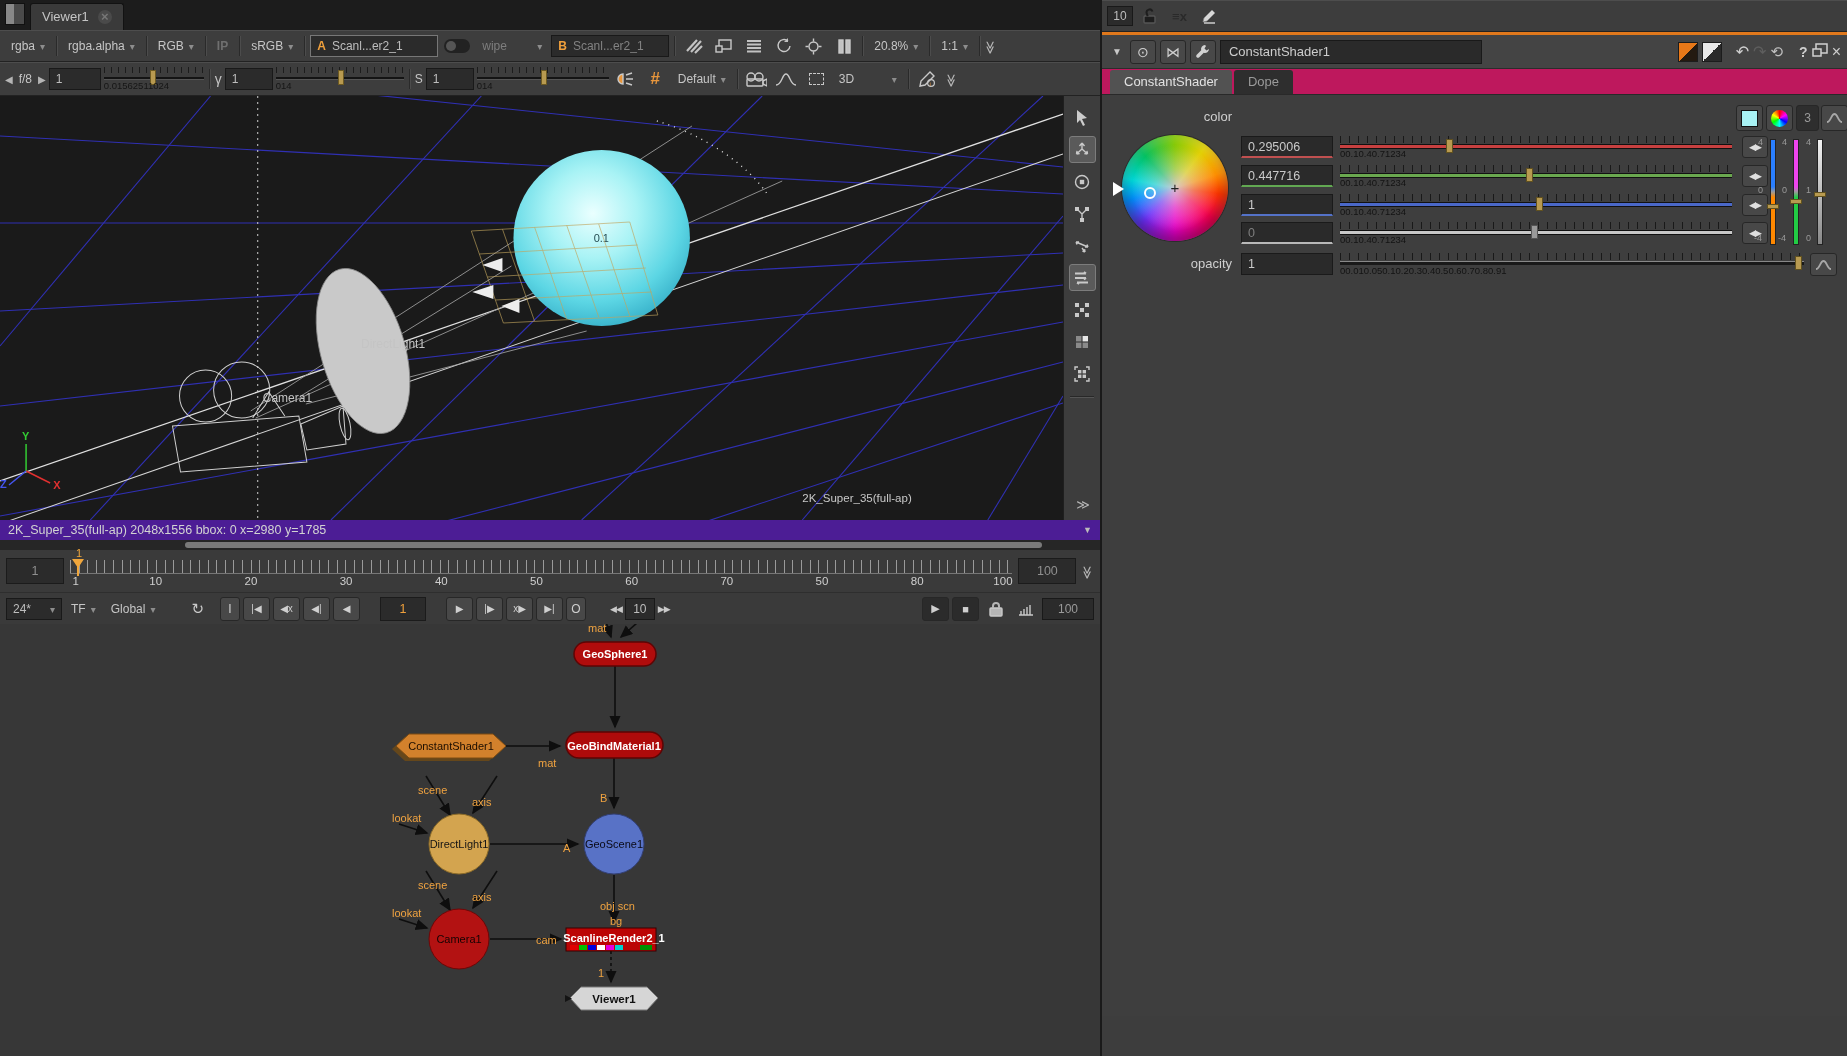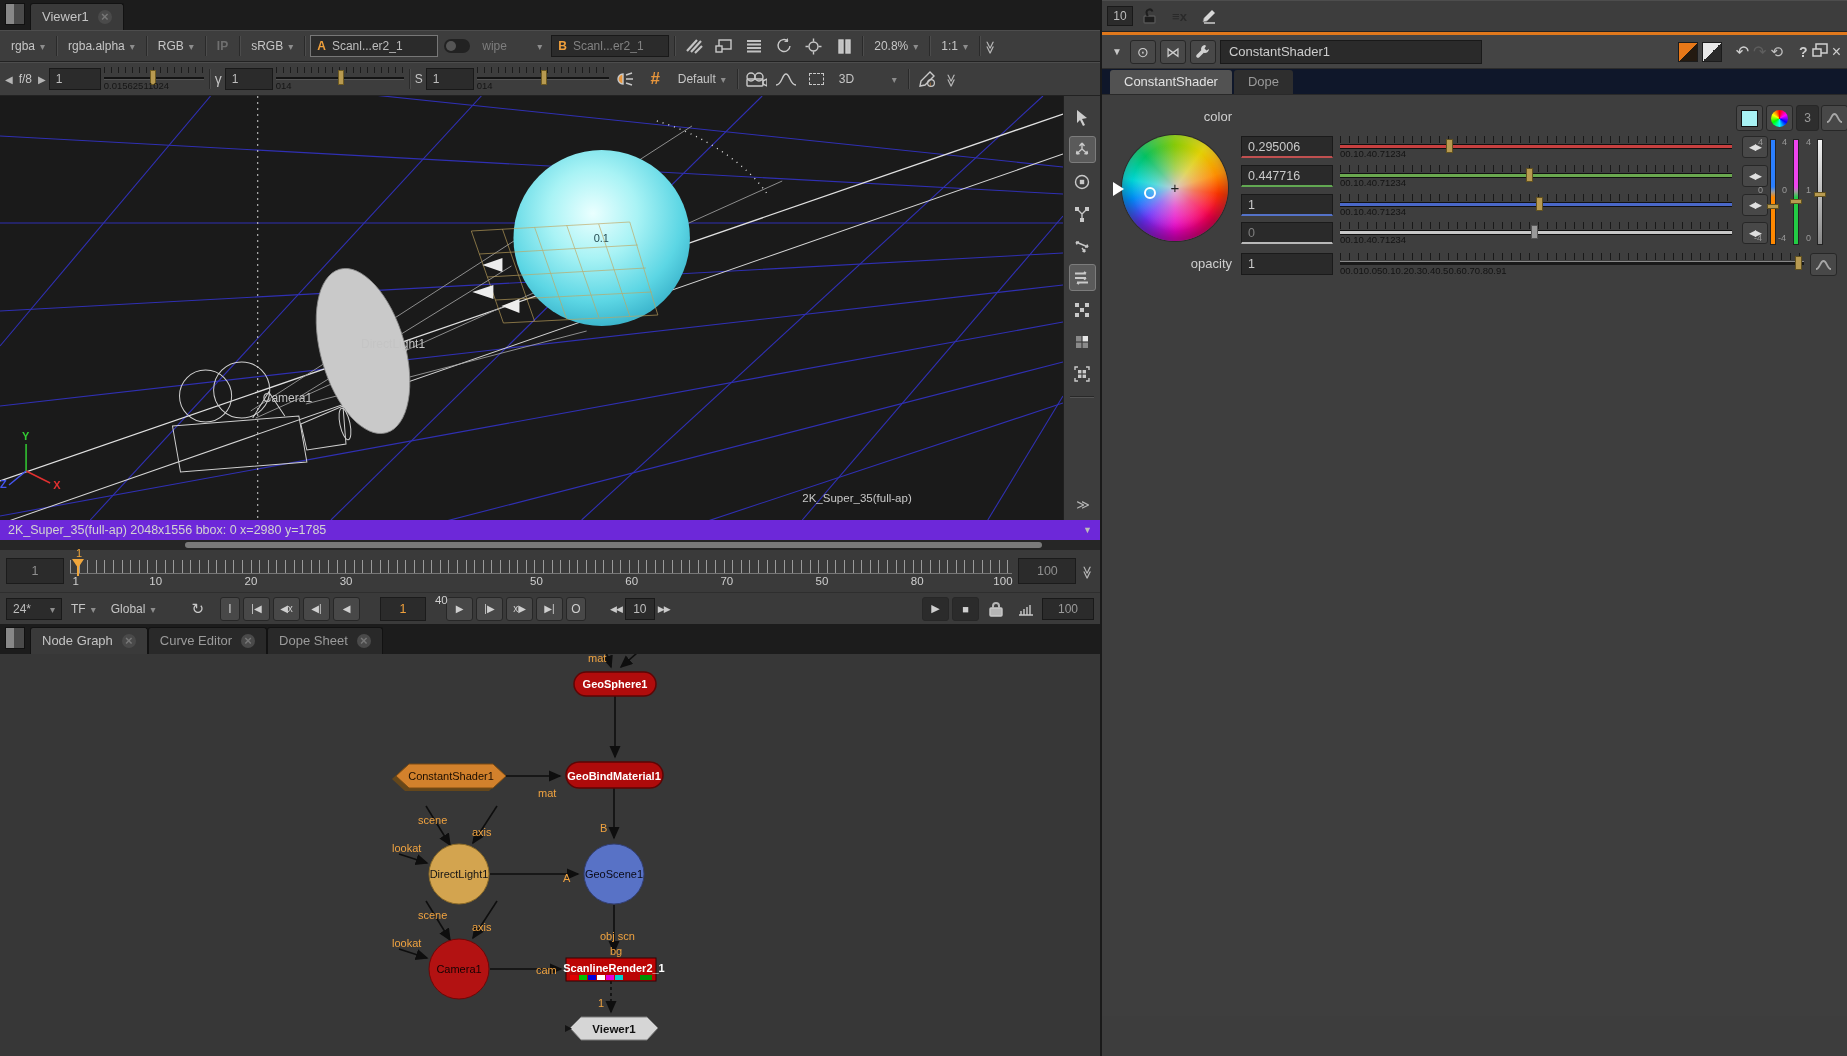--- a/index.html
+++ b/index.html
@@ -30,21 +30,21 @@
 
   
   #viewer-panel { left:0; top:0; width:1100px; height:624px; background:#3a3a3a; }
   .vp-row { display:flex; height:424px; }
   #viewport-wrap { flex:1; background:#1a1a1a; position:relative; overflow:hidden; }
   #toolstrip { width:37px; background:#3d3d3d; border-left:1px solid #1f1f1f; display:flex;
     flex-direction:column; align-items:center; padding-top:8px; gap:5px; }
   .ts-btn { width:27px; height:27px; display:flex; align-items:center; justify-content:center; border-radius:3px; }
   .ts-btn.active { background:#5a5a5a; border:1px solid #7c7c7c; }
   .ts-btn svg { stroke:#c9c9c9; fill:none; stroke-width:1.4; }
-  #vstatus { height:20px; background:#6d28d9; color:#d2d2d2; display:flex; align-items:center;
+  #vstatus { height:20px; background:#4c1d95; color:#d2d2d2; display:flex; align-items:center;
     padding-left:8px; font-size:12.5px; }
   #hscroll { height:10px; background:#262626; position:relative; }
   #hthumb { position:absolute; left:185px; right:58px; top:2px; bottom:2px; background:#7a7a7a; border-radius:4px; }
   #timeline { height:42px; display:flex; align-items:center; padding:0 6px; gap:6px; background:#3a3a3a; }
   .tl-box { width:58px; height:26px; background:#2b2b2b; border:1px solid #1b1b1b; color:#8f8f8f;
     display:flex; align-items:center; justify-content:center; font-size:12.5px; }
   #ruler { flex:1; position:relative; height:40px; }
   #ruler-ticks { position:absolute; left:0; right:0; top:9px; height:13px;
     background:repeating-linear-gradient(90deg,#9a9a9a 0 1px,transparent 1px 8.6px); }
   #ruler-base { position:absolute; left:0; right:0; top:22px; height:1px; background:#777; }
@@ -78,21 +78,21 @@
   
   #right-panel { left:1100px; top:0; width:747px; height:1056px; background:#3d3d3d; border-left:2px solid #1a1a1a; }
   #ptoolbar { height:32px; }
   #node-panel { border-top:3px solid #e0781c; background:#3e3e3e; }
   #np-header { height:34px; background:#444; display:flex; align-items:center; gap:4px; padding:0 6px;
     border-bottom:1px solid #2c2c2c; }
   .np-ic { width:26px; height:24px; font-size:14px; }
   #np-name { width:262px; height:24px; background:#2a2a2a; border:1px solid #191919; color:#cdcdcd;
     display:flex; align-items:center; padding:0 8px; font-size:13px; }
   .swatch { width:20px; height:20px; border:1px solid #1c1c1c; }
-  #np-tabs { height:26px; background:#0f172a; display:flex; align-items:flex-end; padding-left:8px; gap:2px;
+  #np-tabs { height:26px; background:#be185d; display:flex; align-items:flex-end; padding-left:8px; gap:2px;
     border-bottom:1px solid #292929; }
   .np-tab { padding:4px 14px 5px; font-size:13px; border-radius:3px 3px 0 0; }
   .np-tab.active { background:#525252; color:#e2e2e2; }
   .np-tab.inactive { background:#2e2e2e; color:#9a9a9a; }
   #np-body { position:relative; height:921px; background:#3e3e3e; }
 
   .lab { position:absolute; color:#cfcfcf; font-size:13px; text-align:right; }
   .vfield { position:absolute; width:92px; height:22px; background:#2a2a2a; border:1px solid #1a1a1a;
     color:#c9c9c9; font-size:12.5px; display:flex; align-items:center; padding:0 6px; }
   .csl { position:absolute; height:24px; width:392px; }
@@ -455,21 +455,21 @@
         <span>1</span>
       </div>
     <div id="ruler">
       <div id="ruler-ticks"></div>
         <div id="ruler-base"></div>
       <div id="ruler-lbls" class="ticklbl">
           <span style="left: 0.6%;">1</span>
           <span style="left: 9.1%;">10</span>
           <span style="left: 19.2%;">20</span>
           <span style="left: 29.3%;">30</span>
-          <span style="left: 39.4%; margin-top: 19px;">40</span>
+          <span style="left: 39.4%;">40</span>
           <span style="left: 49.5%;">50</span>
           <span style="left: 59.6%;">60</span>
           <span style="left: 69.7%;">70</span>
           <span style="left: 79.8%;">50</span>
           <span style="left: 89.9%;">80</span>
           <span style="left: 99%;">100</span>
         </div>
       <div id="playhead">
         <span class="ph-lbl">1</span>
         <div class="ph-mark"></div>
@@ -557,35 +557,20 @@
           <path d="M1 13 h14 M3 13 v-4 M6 13 v-6 M9 13 v-8 M12 13 v-10"></path>
         </svg>
     </div>
     <div class="ibox" style="width:52px;justify-content:center;color:#9a9a9a;">
         <span>100</span>
       </div>
   </div>
 </div>
 
 <div id="nodegraph-panel" class="abs">
-  <div class="tabbar">
-    <div class="pane-ic"></div>
-    <div class="tab">
-      <span>Node Graph</span>
-        <span class="x"></span>
-    </div>
-    <div class="tab inactive">
-      <span>Curve Editor</span>
-        <span class="x"></span>
-    </div>
-    <div class="tab inactive">
-      <span>Dope Sheet</span>
-        <span class="x"></span>
-    </div>
-  </div>
   <div id="ngcanvas">
     <svg width="1100" height="402" viewBox="0 0 1100 402">
       <defs>
         <marker id="ar" markerWidth="9" markerHeight="8" refX="7" refY="3.5" orient="auto">
           <path d="M0,0 L8,3.5 L0,7 Z" fill="#0e0e0e"></path>
         </marker>
       </defs>
       <g stroke="#0e0e0e" stroke-width="1.6" fill="none">
         <line x1="604" y1="-8" x2="611" y2="13" marker-end="url(#ar)"></line>
         <line x1="645" y1="-8" x2="621" y2="13" marker-end="url(#ar)"></line>

